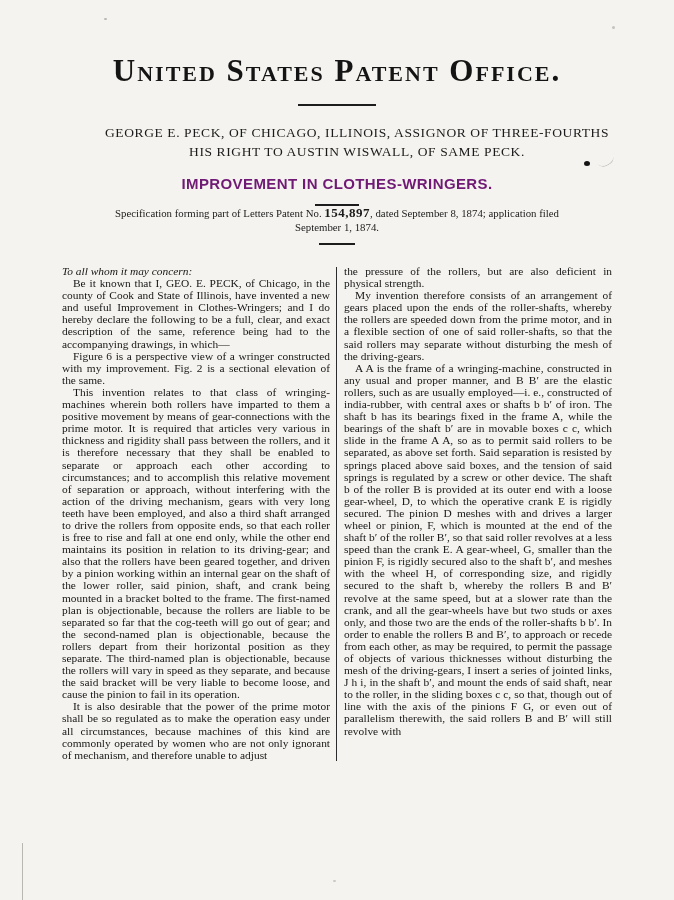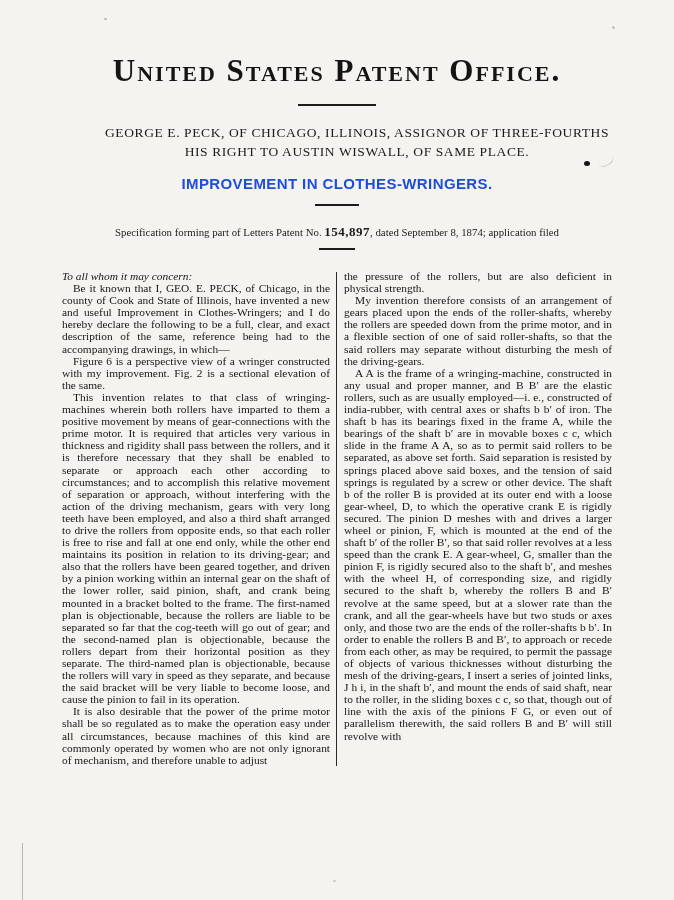--- a/index.html
+++ b/index.html
@@ -49,24 +49,24 @@
     margin-left: 40px;
   }
   .invention-title {
     margin: 15px 0 0 0;
     text-align: center;
     font-family: "Liberation Sans", sans-serif;
     font-weight: bold;
     font-size: 15px;
     line-height: 16px;
     letter-spacing: 0.4px;
-    color: #1d4ed8;
+    color: #701a75;
   }
   .spec {
-    margin-top: 19px;
+    margin-top: 0;
     text-align: center;
     font-size: 10.8px;
     line-height: 14px;
     color: #1b1b1b;
   }
   .spec .patent-no {
     font-weight: bold;
     font-size: 13px;
     letter-spacing: 0.5px;
   }
@@ -135,29 +135,30 @@
 <body>
 
 <div class="page">
 
   <h1 class="office-title">United States Patent Office.</h1>
 
   <div class="rule rule-1"></div>
 
   <div class="assignor">
     <div>GEORGE E. PECK, OF CHICAGO, ILLINOIS, ASSIGNOR OF THREE-FOURTHS</div>
-    <div>HIS RIGHT TO AUSTIN WISWALL, OF SAME PLACE.</div>
+    <div>HIS RIGHT TO AUSTIN WISWALL, OF SAME PECK.</div>
   </div>
 
   <h2 class="invention-title">IMPROVEMENT IN CLOTHES-WRINGERS.</h2>
 
   <div class="rule rule-2"></div>
 
   <div class="spec">
     <span>Specification forming part of Letters Patent No. </span><span class="patent-no">154,897</span><span>, dated September 8, 1874; application filed</span>
+    <div>September 1, 1874.</div>
   </div>
 
   <div class="rule rule-3"></div>
 
   <main class="body-columns">
     <div class="column">
       <p class="salutation">To all whom it may concern:</p>
       <p>Be it known that I, GEO. E. PECK, of Chicago, in the county of Cook and State of Illinois, have invented a new and useful Improvement in Clothes-Wringers; and I do hereby declare the following to be a full, clear, and exact description of the same, reference being had to the accompanying drawings, in which—</p>
       <p>Figure 6 is a perspective view of a wringer constructed with my improvement. Fig. 2 is a sectional elevation of the same.</p>
       <p>This invention relates to that class of wringing-machines wherein both rollers have imparted to them a positive movement by means of gear-connections with the prime motor. It is required that articles very various in thickness and rigidity shall pass between the rollers, and it is therefore necessary that they shall be enabled to separate or approach each other according to circumstances; and to accomplish this relative movement of separation or approach, without interfering with the action of the driving mechanism, gears with very long teeth have been employed, and also a third shaft arranged to drive the rollers from opposite ends, so that each roller is free to rise and fall at one end only, while the other end maintains its position in relation to its driving-gear; and also that the rollers have been geared together, and driven by a pinion working within an internal gear on the shaft of the lower roller, said pinion, shaft, and crank being mounted in a bracket bolted to the frame. The first-named plan is objectionable, because the rollers are liable to be separated so far that the cog-teeth will go out of gear; and the second-named plan is objectionable, because the rollers depart from their horizontal position as they separate. The third-named plan is objectionable, because the rollers will vary in speed as they separate, and because the said bracket will be very liable to become loose, and cause the pinion to fail in its operation.</p>

